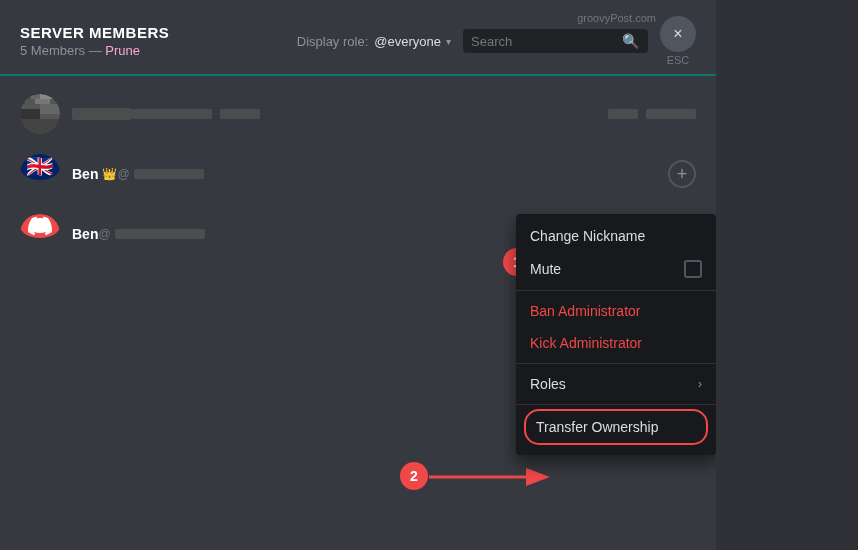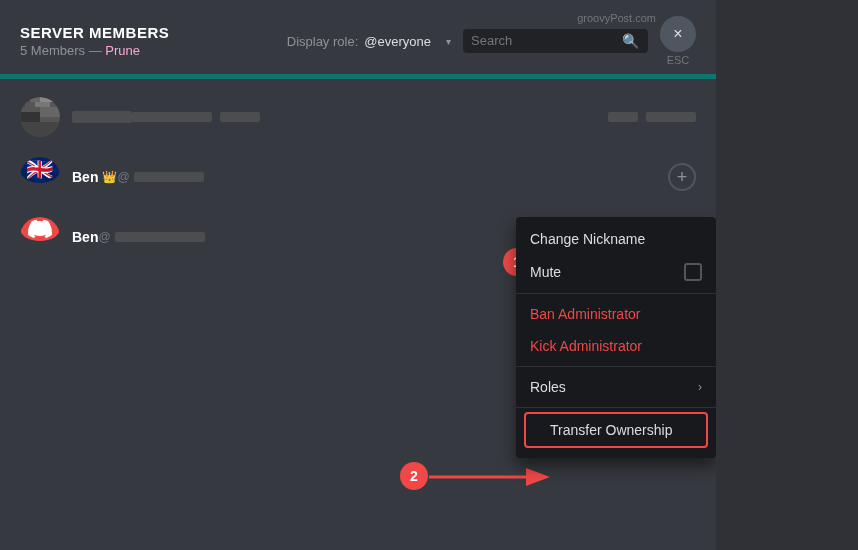--- a/index.html
+++ b/index.html
@@ -20,21 +20,21 @@
       position: relative;
       display: flex;
       flex-direction: column;
     }
 
     .modal-header {
       display: flex;
       align-items: center;
       justify-content: space-between;
       padding: 16px 20px 8px 20px;
-      border-bottom: 5px solid #0f766e;
+      border-bottom: 2px solid #0f766e;
     }
 
     .header-left h1 {
       font-size: 15px;
       font-weight: 700;
       color: #ffffff;
       text-transform: uppercase;
       letter-spacing: 0.5px;
     }
 
@@ -60,33 +60,33 @@
       display: flex;
       align-items: center;
       gap: 6px;
       font-size: 13px;
       color: #8e9297;
     }
 
     .role-selector {
       display: flex;
       align-items: center;
-      gap: 15px;
+      gap: 5px;
       color: #dcddde;
       cursor: pointer;
     }
 
     .role-selector .chevron {
       font-size: 10px;
       color: #8e9297;
     }
 
     .search-bar {
       display: flex;
-      align-items: flex-start;
+      align-items: center;
       background: #202225;
       border-radius: 4px;
       padding: 4px 8px;
       gap: 6px;
       width: 185px;
     }
 
     .search-bar input {
       background: transparent;
       border: none;
@@ -314,22 +314,22 @@
     .blur-block {
       display: inline-block;
       background: #555;
       border-radius: 2px;
       opacity: 0.7;
     }
 
     .transfer-ownership-item {
       border: 2px solid #f04747;
       margin: 4px 8px;
-      border-radius: 4px;
-      padding: 8px 24px;
+      border-radius: 15px;
+      padding: 8px 10px;
     }
 
     .chevron-right {
       font-size: 12px;
       color: #8e9297;
     }
   </style>
 </head>
 <body>
 

